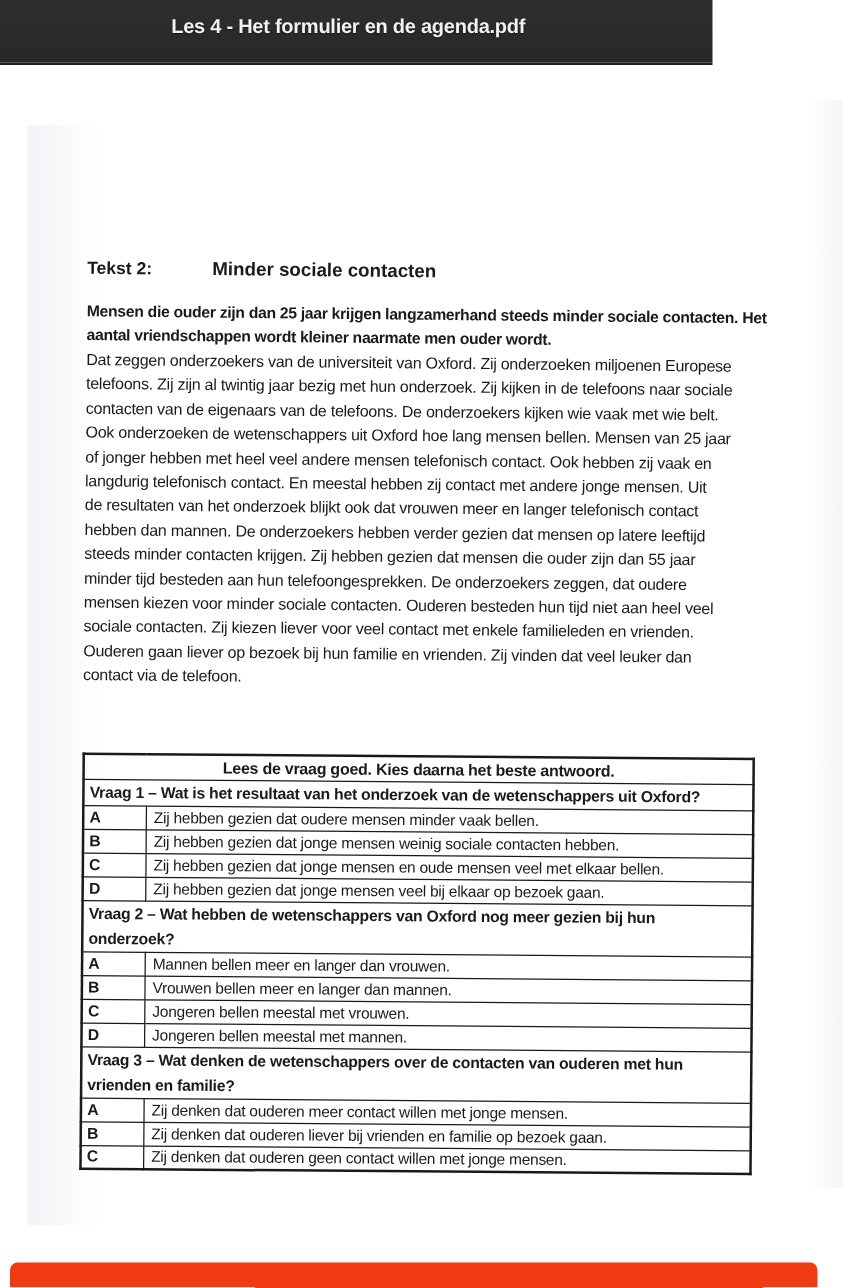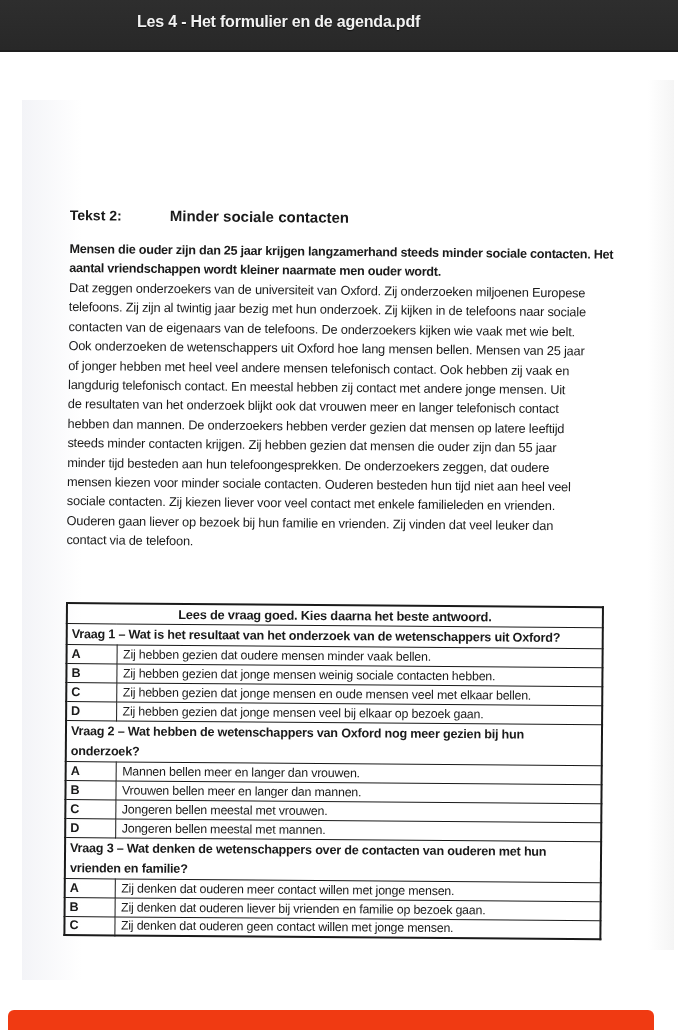--- a/index.html
+++ b/index.html
@@ -1,20 +1,20 @@
 <!DOCTYPE html>
 <html><head>
   <meta charset="utf-8">
   <style>
     * { box-sizing: border-box; margin: 0; padding: 0; }
     html, body { width: 687px; height: 1030px; overflow: hidden; background: #ffffff; }
     body { position: relative; font-family: "Liberation Sans", sans-serif; }
 
     .titlebar {
-      position: absolute; left: 0; top: 0; width: 678px; height: 52px;
+      position: absolute; left: 0; top: 0; width: 570px; height: 52px;
       background: linear-gradient(#2e2e2e, #282828);
       border-bottom: 2px solid #1e1e1e;
     }
     .titlebar .title {
       position: absolute; left: 137px; top: 13px;
       color: #f2f2f2; font-weight: bold; font-size: 16px; letter-spacing: -0.2px;
       font-family: "Liberation Sans", sans-serif;
       text-shadow: 0 1px 1px rgba(0,0,0,0.6);
     }
 

